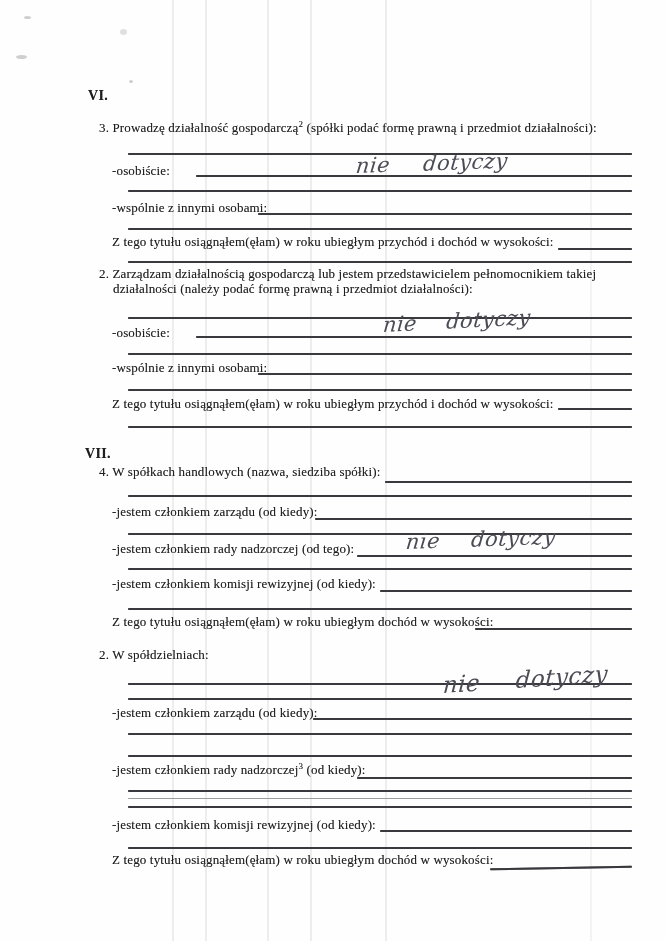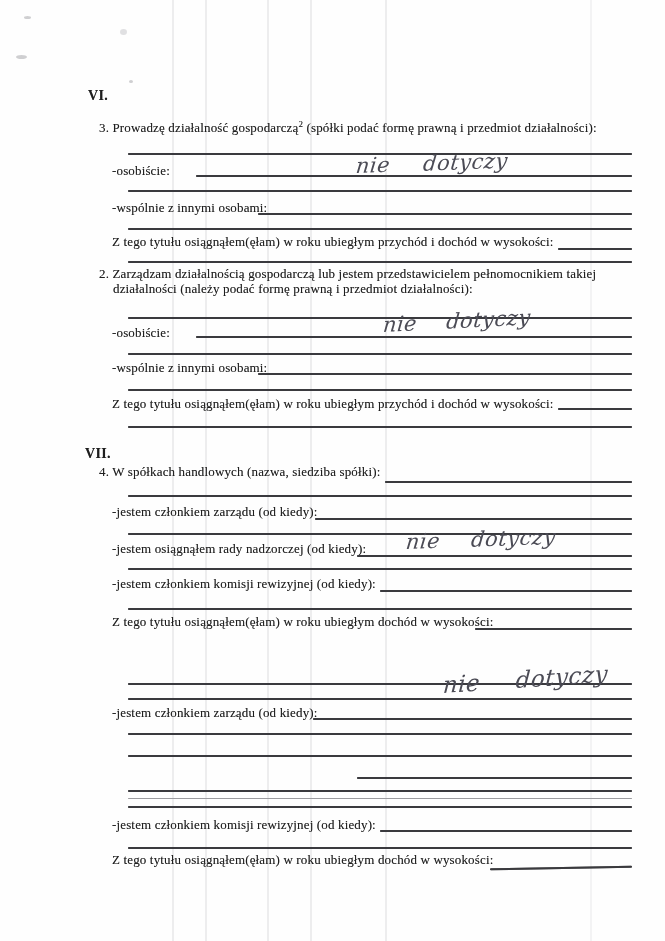--- a/index.html
+++ b/index.html
@@ -99,45 +99,49 @@
   <div class="para" style="left:99px; top:465px; width:420px">4. W spółkach handlowych (nazwa, siedziba spółki):</div>
   <div class="rule" style="left:385px; top:481px; width:247px"></div>
 
   <div class="rule" style="left:128px; top:495px; width:504px"></div>
 
   <div class="label" style="left:112px; top:504px">-jestem członkiem zarządu (od kiedy):</div>
   <div class="rule" style="left:315px; top:518px; width:317px"></div>
 
   <div class="rule" style="left:128px; top:533px; width:504px"></div>
 
-  <div class="label" style="left:112px; top:541px">-jestem osiągnąłem rady nadzorczej (od kiedy):</div>
+  <div class="label" style="left:112px; top:541px">-jestem członkiem rady nadzorczej (od tego):</div>
   <div class="rule" style="left:357px; top:555px; width:275px"></div>
   <div class="hand h3" style="left:406px; top:530px">nie dotyczy</div>
 
   <div class="rule" style="left:128px; top:568px; width:504px"></div>
 
   <div class="label" style="left:112px; top:576px">-jestem członkiem komisji rewizyjnej (od kiedy):</div>
   <div class="rule" style="left:380px; top:590px; width:252px"></div>
 
   <div class="rule" style="left:128px; top:608px; width:504px"></div>
 
   <div class="label" style="left:112px; top:614px">Z tego tytułu osiągnąłem(ęłam) w roku ubiegłym dochód w wysokości:</div>
   <div class="rule" style="left:475px; top:628px; width:157px"></div>
 
+  <div class="para" style="left:99px; top:648px; width:300px">2. W spółdzielniach:</div>
 
   <div class="rule" style="left:128px; top:683px; width:504px"></div>
   <div class="hand h4" style="left:443px; top:672px">nie dotyczy</div>
   <div class="rule" style="left:128px; top:698px; width:504px"></div>
 
   <div class="label" style="left:112px; top:705px">-jestem członkiem zarządu (od kiedy):</div>
   <div class="rule" style="left:313px; top:718px; width:319px"></div>
 
   <div class="rule" style="left:128px; top:733px; width:504px"></div>
   <div class="rule" style="left:128px; top:755px; width:504px"></div>
 
+  <div class="label" style="left:112px; top:762px">
+    <span>-jestem członkiem rady nadzorczej</span><sup>3</sup><span> (od kiedy):</span>
+  </div>
   <div class="rule" style="left:357px; top:777px; width:275px"></div>
 
   <div class="rule" style="left:128px; top:790px; width:504px"></div>
   <div class="rule faint" style="left:128px; top:798px; width:504px"></div>
   <div class="rule" style="left:128px; top:806px; width:504px"></div>
 
   <div class="label" style="left:112px; top:817px">-jestem członkiem komisji rewizyjnej (od kiedy):</div>
   <div class="rule" style="left:380px; top:830px; width:252px"></div>
 
   <div class="rule" style="left:128px; top:847px; width:504px"></div>

